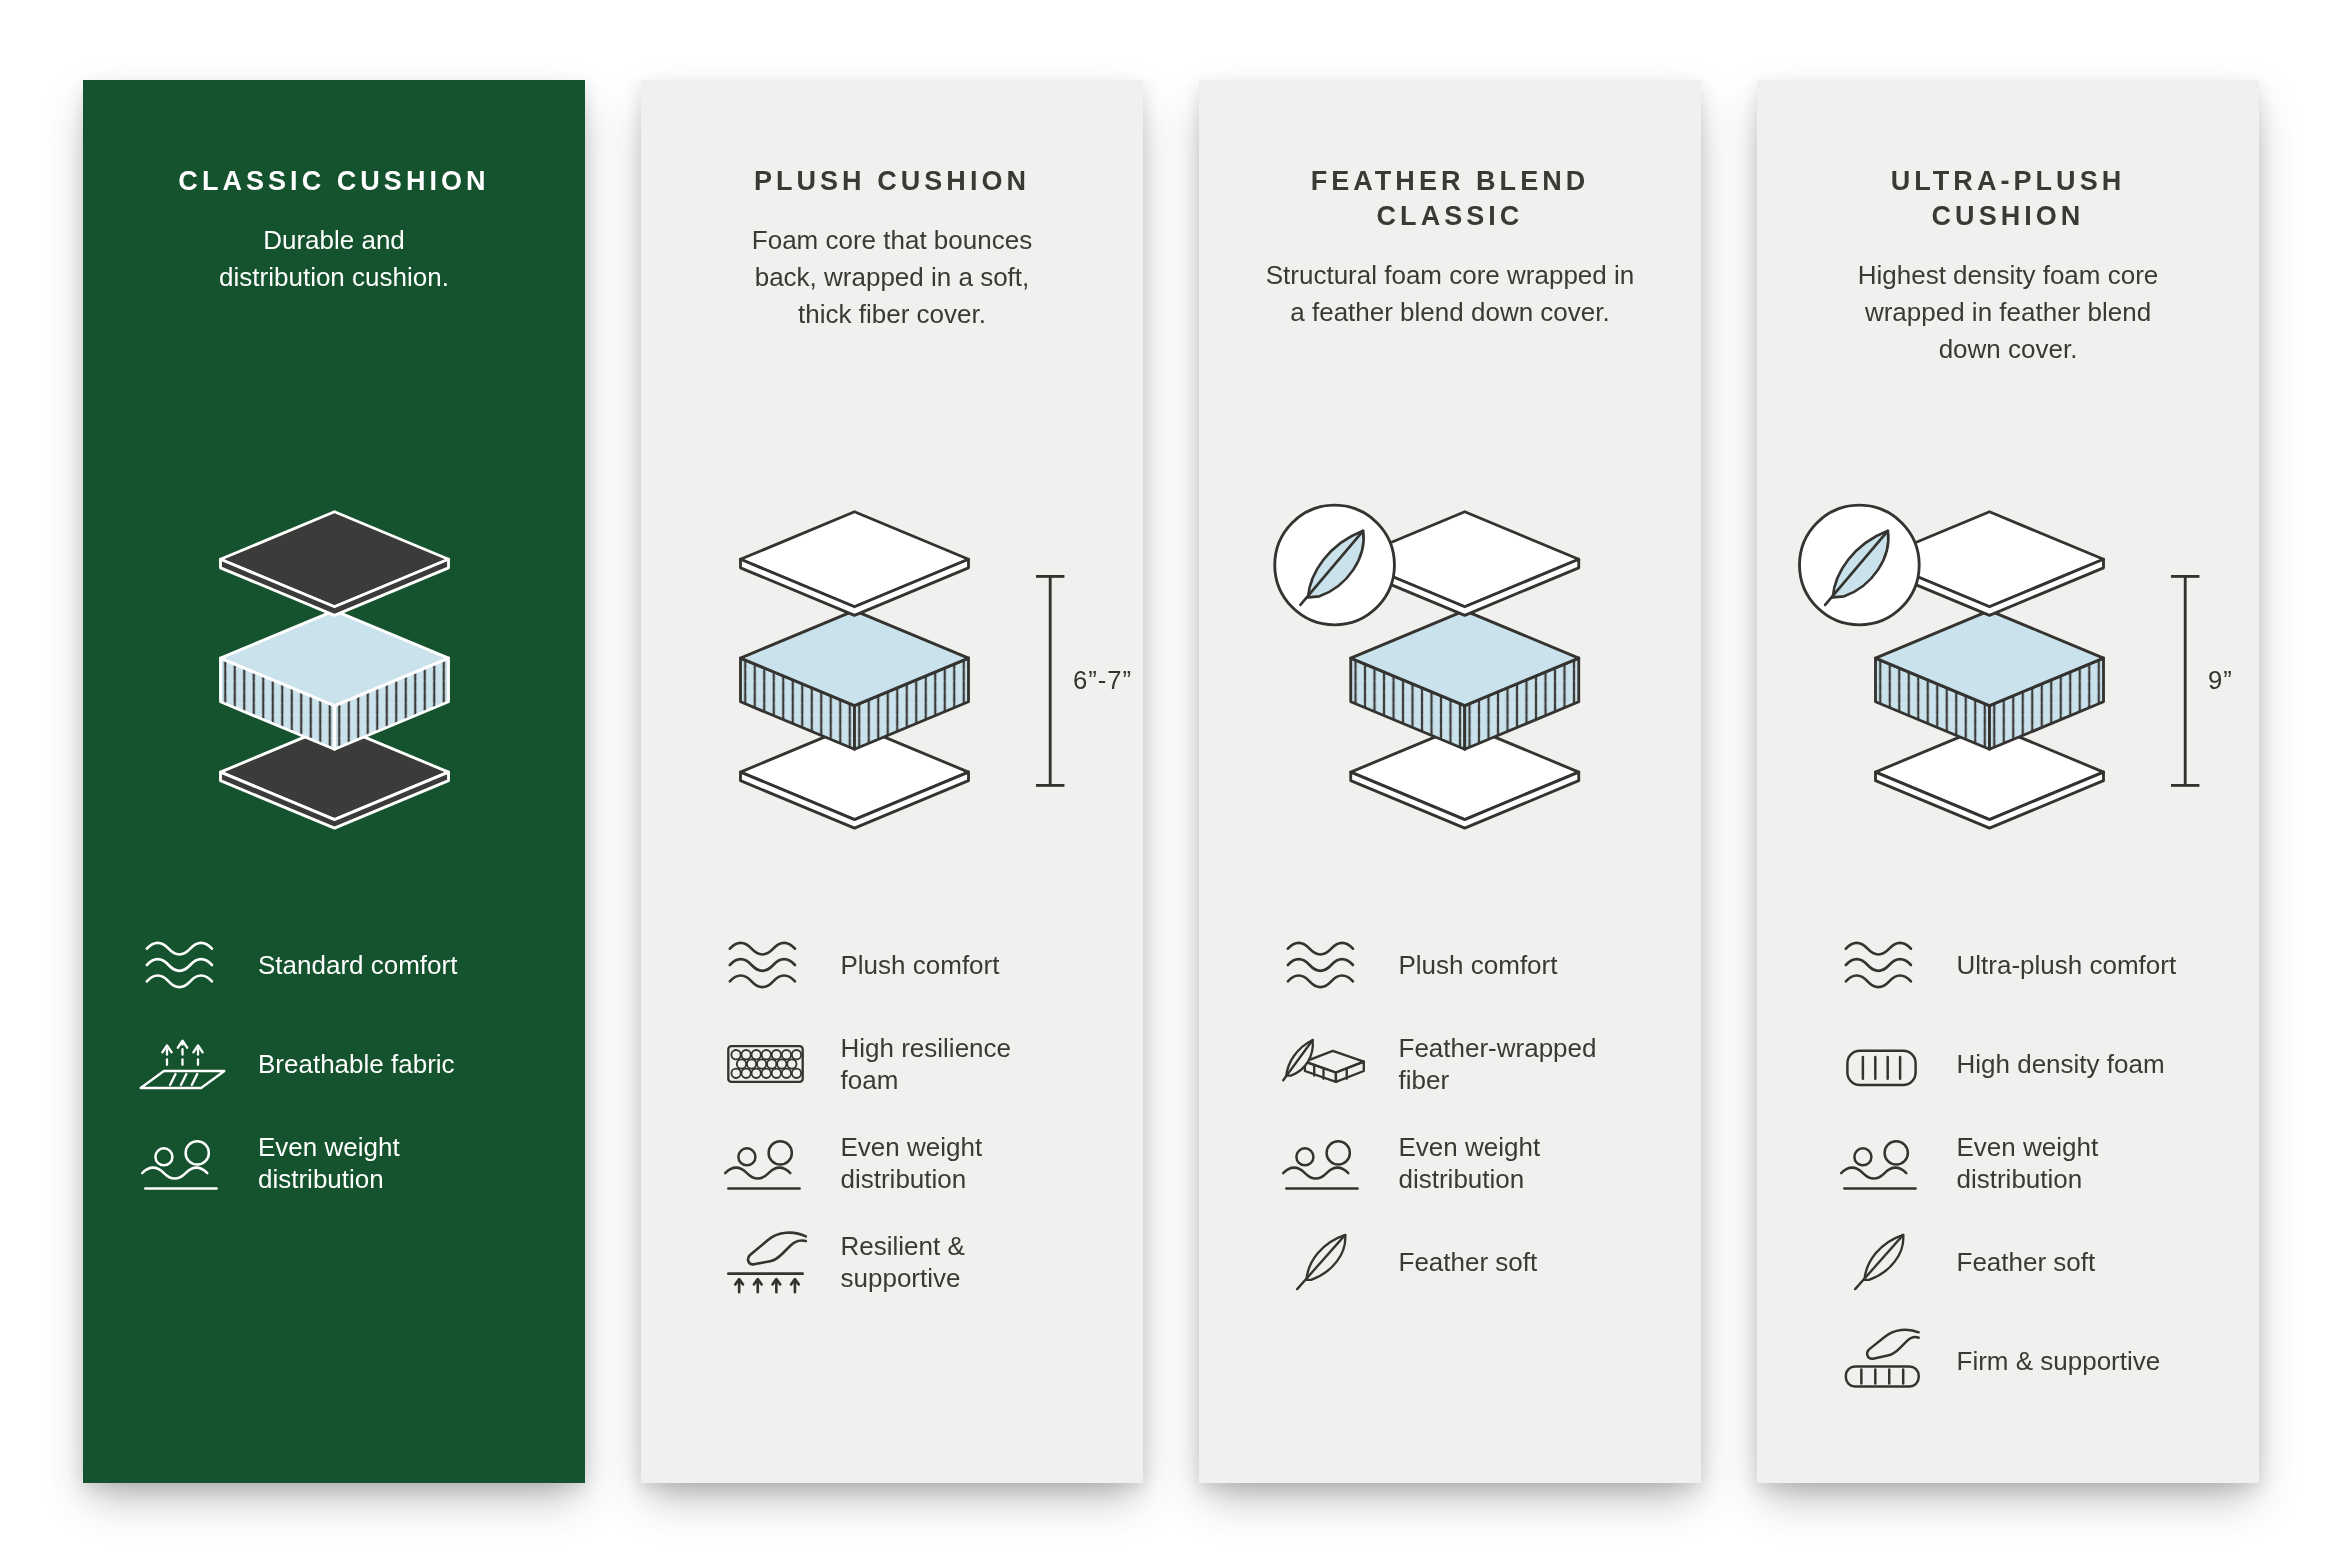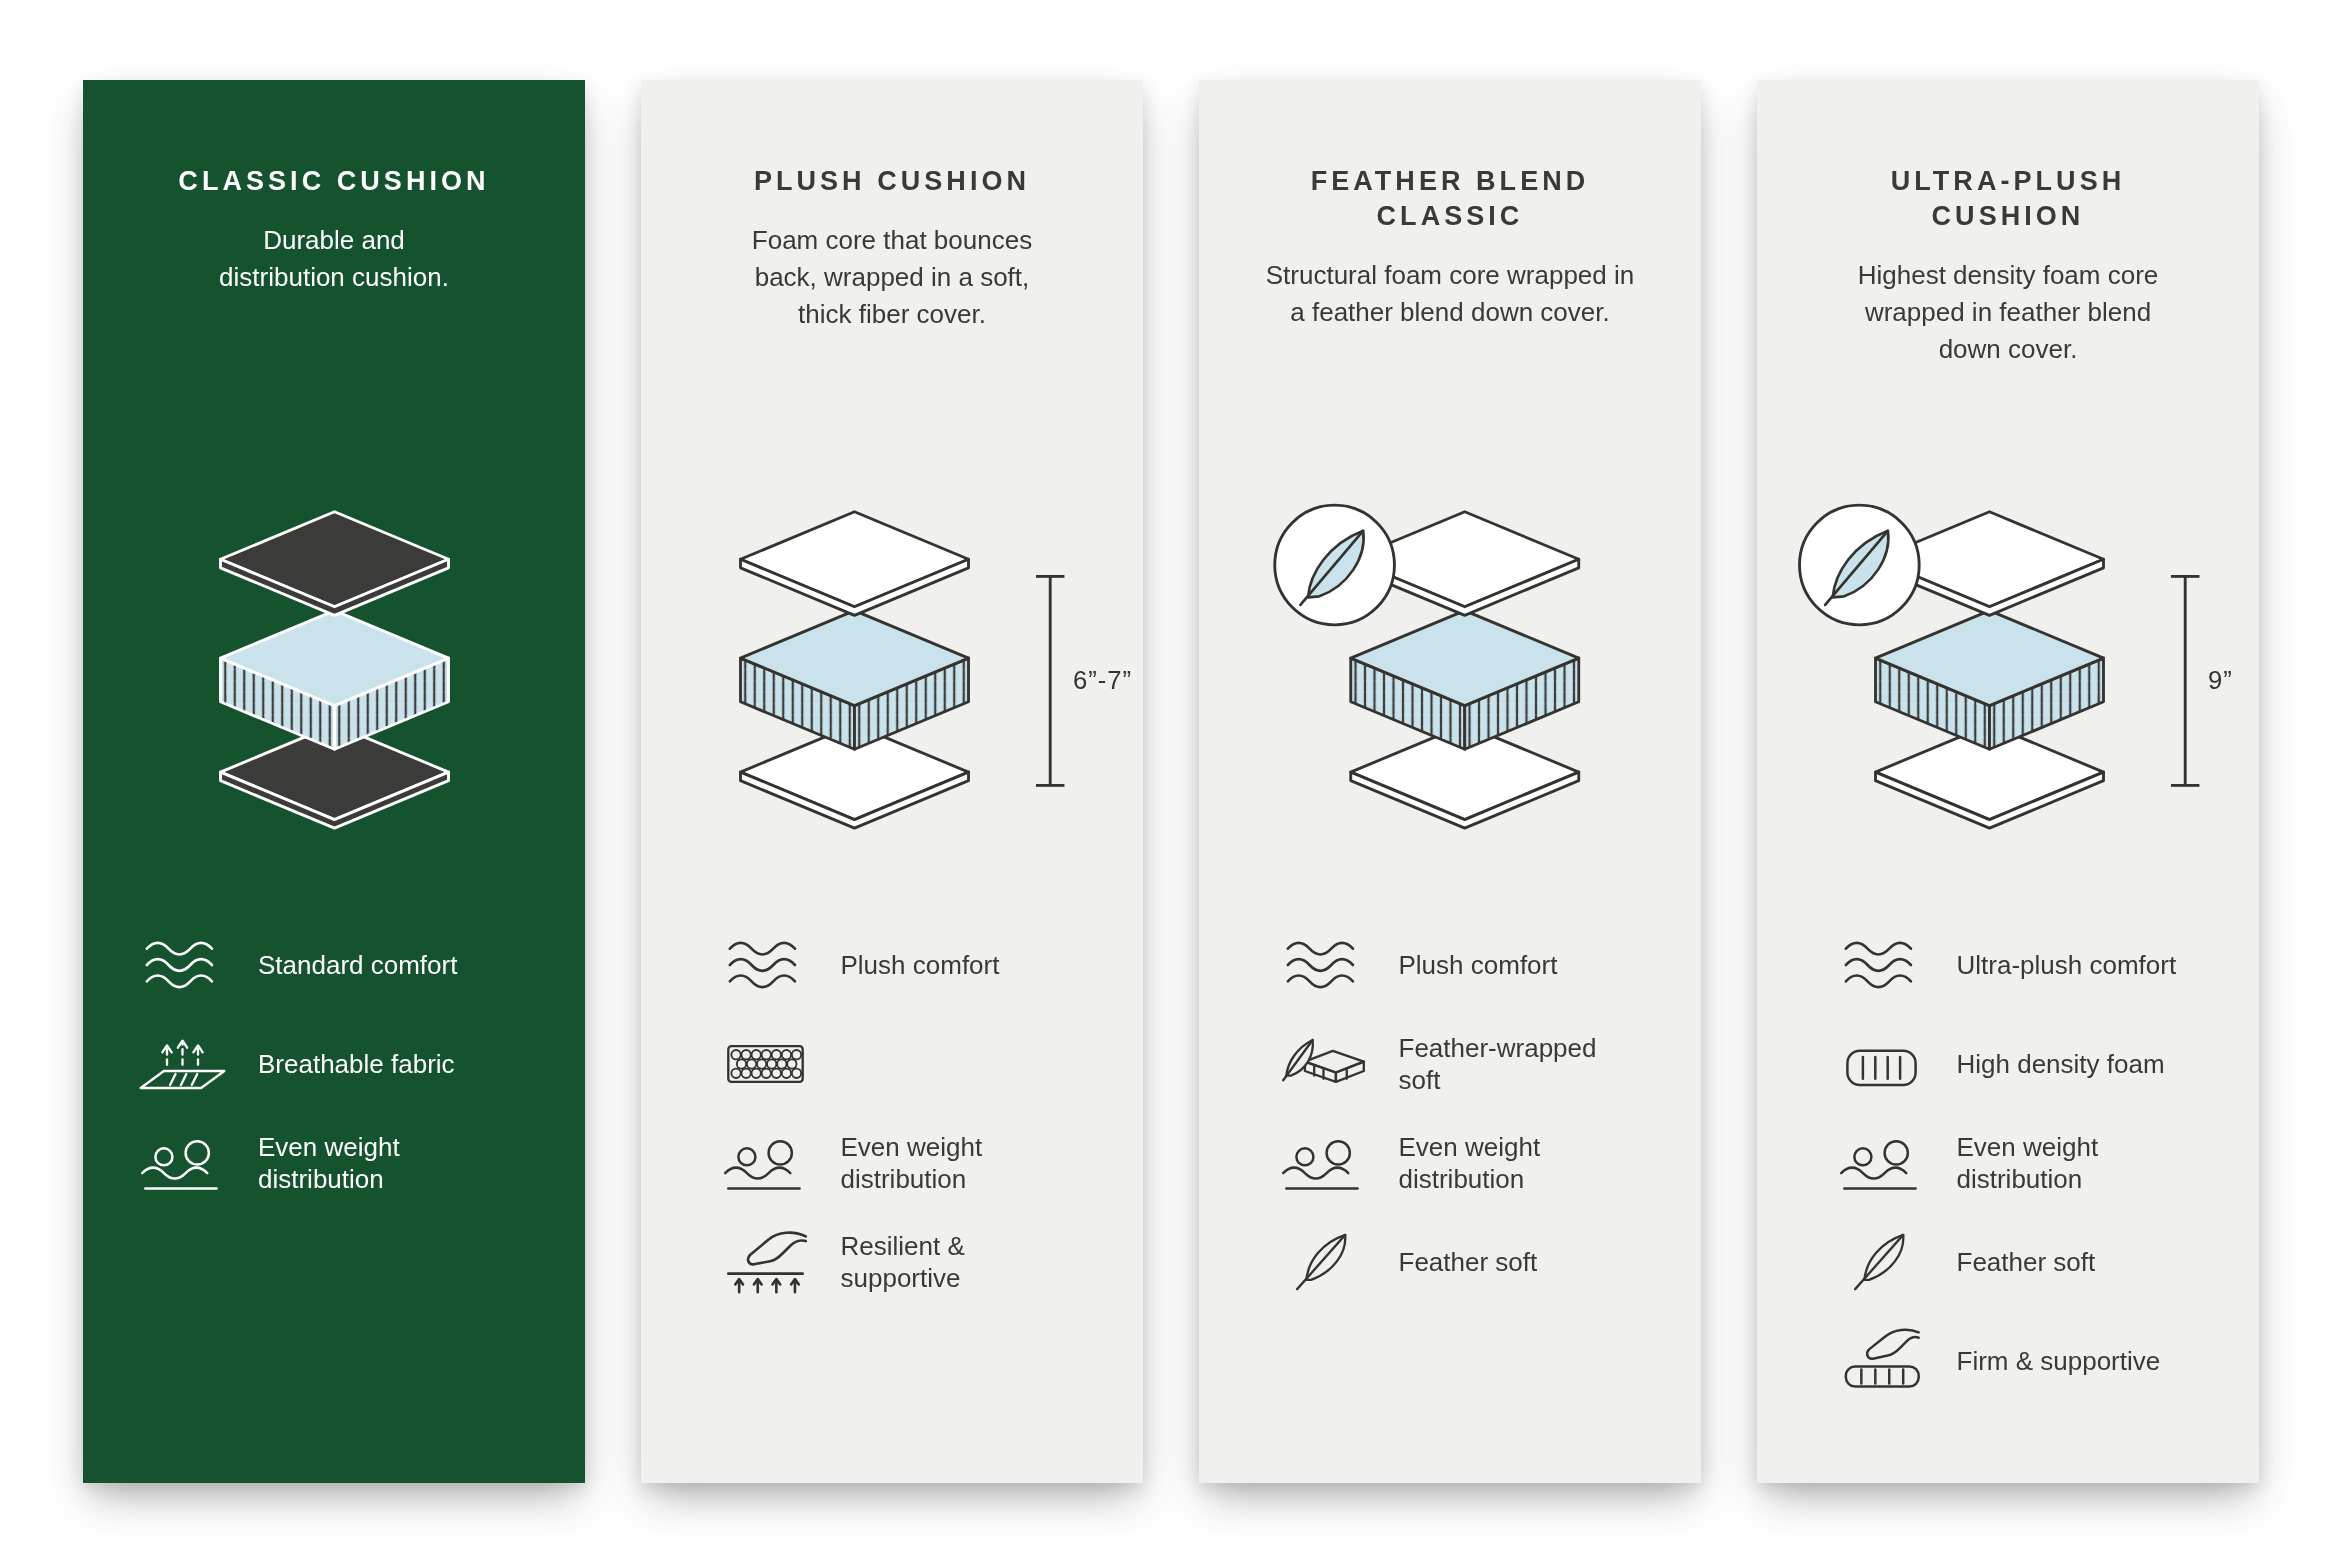--- a/index.html
+++ b/index.html
@@ -230,20 +230,21 @@
             </svg>
           </span>
         <span class="flabel">Plush comfort</span>
       </div>
       <div class="feature">
         <span class="ficon">
             <svg viewBox="0 0 120 90">
               <use href="#honeycomb-icon"></use>
             </svg>
           </span>
+        <span class="flabel">High resilience foam</span>
       </div>
       <div class="feature">
         <span class="ficon">
             <svg viewBox="0 0 120 90">
               <use href="#weight-distribution-icon"></use>
             </svg>
           </span>
         <span class="flabel">Even weight distribution</span>
       </div>
       <div class="feature">
@@ -276,21 +277,21 @@
             </svg>
           </span>
         <span class="flabel">Plush comfort</span>
       </div>
       <div class="feature">
         <span class="ficon">
             <svg viewBox="0 0 120 90">
               <use href="#feather-wrapped-foam-icon"></use>
             </svg>
           </span>
-        <span class="flabel">Feather-wrapped soft</span>
+        <span class="flabel">Feather-wrapped fiber</span>
       </div>
       <div class="feature">
         <span class="ficon">
             <svg viewBox="0 0 120 90">
               <use href="#weight-distribution-icon"></use>
             </svg>
           </span>
         <span class="flabel">Even weight distribution</span>
       </div>
       <div class="feature">

